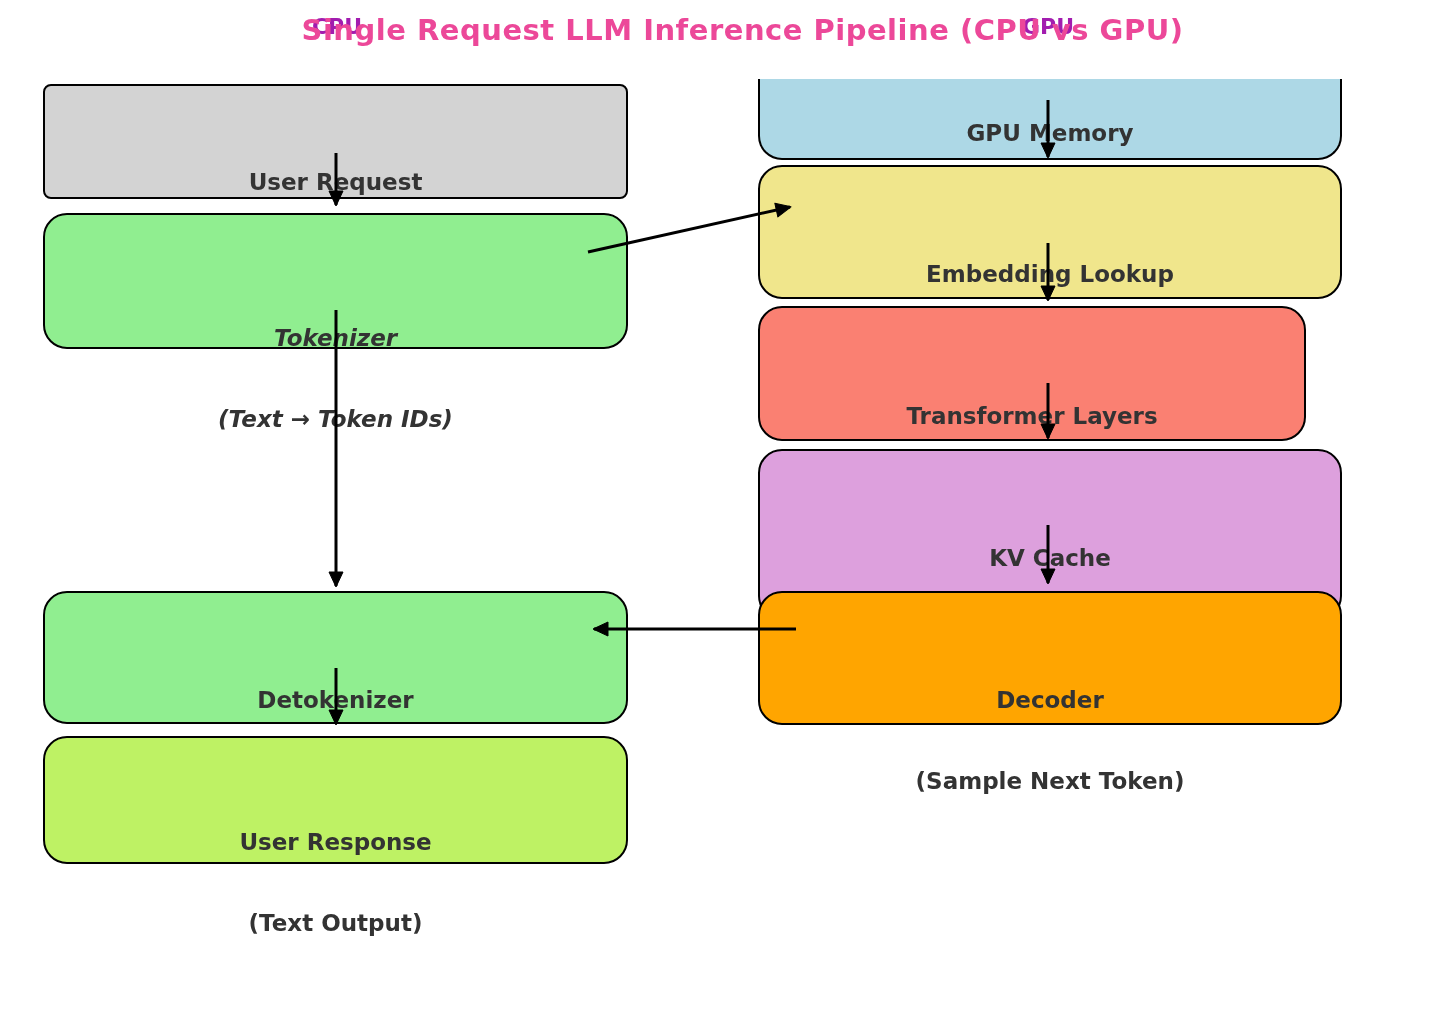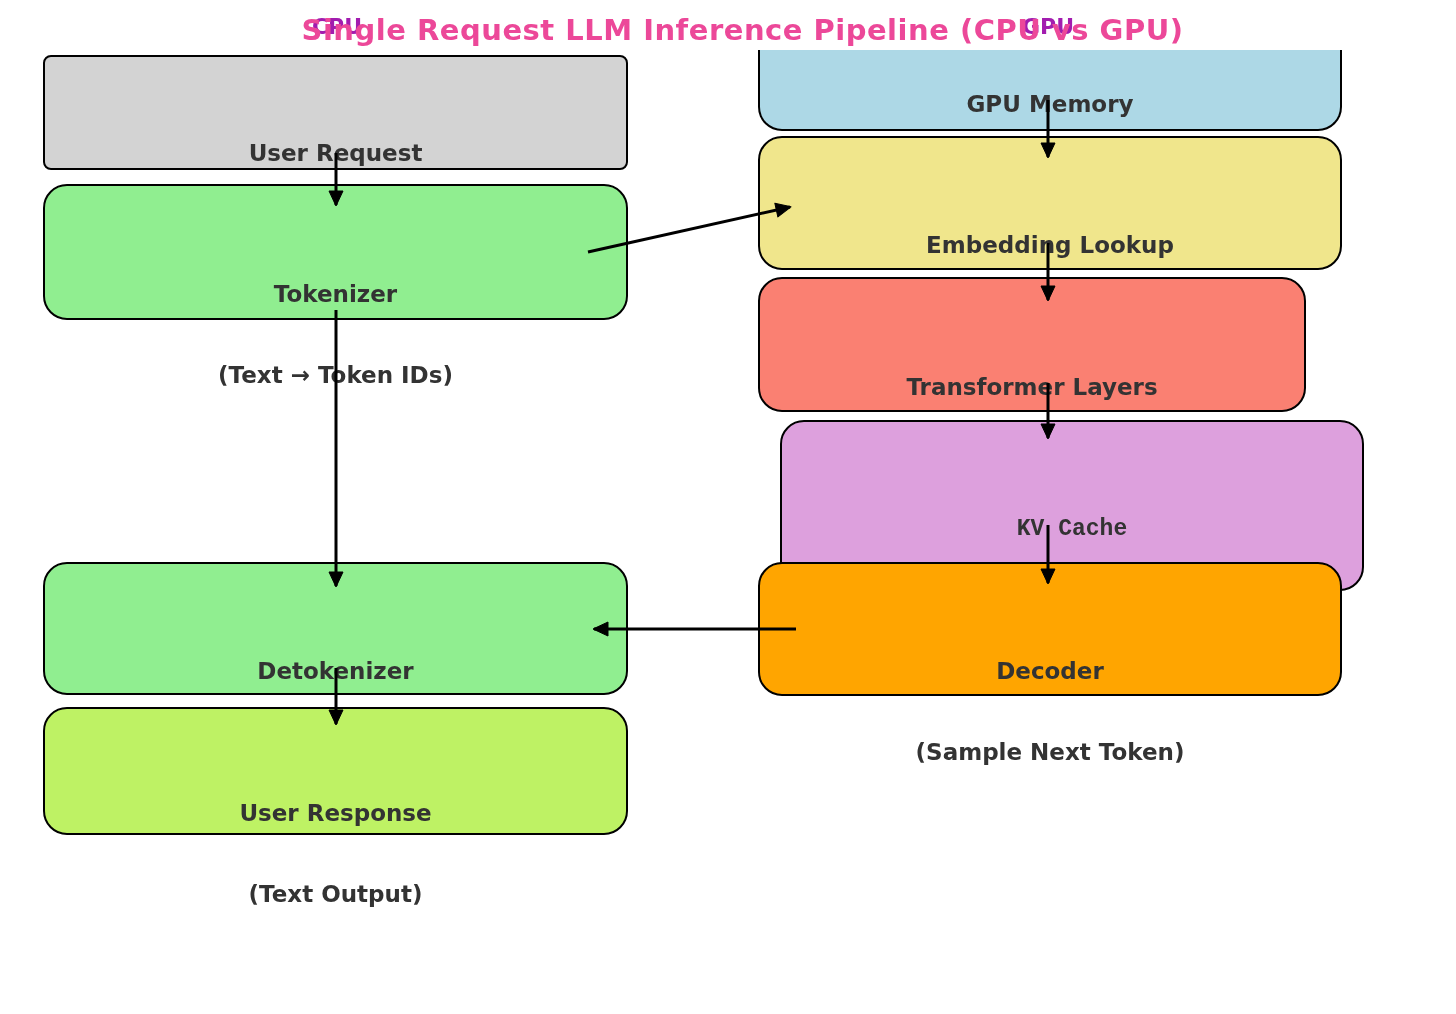--- a/index.html
+++ b/index.html
@@ -10,21 +10,21 @@
   .title{
     position:absolute;left:0;right:0;top:13px;text-align:center;
     font-size:29px;font-weight:bold;color:#ec4899;letter-spacing:0.5px;padding-left:29px;
   }
   .col-label{
     position:absolute;top:14px;transform:translateX(-50%);
     font-size:22px;font-weight:bold;color:#a21caf;
   }
   .box{
     position:absolute;border:2.5px solid #000;border-radius:24px;
-    box-sizing:border-box;overflow:visible;
+    box-sizing:border-box;overflow:visible;margin-top:29px;
   }
   .box.clip-top{border-top:none;border-radius:0 0 24px 24px;}
   .lbl{
     position:absolute;left:0;right:0;text-align:center;
     font-weight:bold;color:#333333;font-size:23px;line-height:27px;
     white-space:pre;
   }
   svg.arrows{position:absolute;left:0;top:0;pointer-events:none;}
   .arrow{stroke:#000;stroke-width:3;}
 </style>
@@ -39,21 +39,21 @@
   <div class="title">Single Request LLM Inference Pipeline (CPU vs GPU)</div>
 
   <div class="box" style="left: 43px; top: 55px; width: 585px; height: 115px; background: rgb(211, 211, 211); border-radius: 8px;">
     <div class="lbl" style="top:29px;">
       <div>User Request</div>
       <div>(Text Prompt)</div>
     </div>
   </div>
 
   <div class="box" style="left: 43px; top: 184px; width: 585px; height: 136px; background: rgb(144, 238, 144);">
-    <div class="lbl" style="top:41px;">
+    <div class="lbl" style="top:56px;font-style:italic;">
       <div>Tokenizer</div>
       <div>(Text → Token IDs)</div>
     </div>
   </div>
 
   <div class="box" style="left: 43px; top: 562px; width: 585px; height: 133px; background: rgb(144, 238, 144);">
     <div class="lbl" style="top:40px;">
       <div>Detokenizer</div>
       <div>(Token IDs → Text)</div>
     </div>
@@ -80,21 +80,21 @@
     </div>
   </div>
 
   <div class="box" style="left: 758px; top: 277px; width: 548px; height: 135px; background: rgb(250, 128, 114);">
     <div class="lbl" style="top:41px;">
       <div>Transformer Layers</div>
       <div>(Attention + Feedforward)</div>
     </div>
   </div>
 
-  <div class="box" style="left: 780px; top: 420px; width: 584px; height: 171px; background: rgb(221, 160, 221); font-family: Liberation Mono, monospace;">
+  <div class="box" style="left: 758px; top: 420px; width: 584px; height: 171px; background: rgb(221, 160, 221);">
     <div class="lbl" style="top:40px;">
       <div>KV Cache</div>
       <div>(Context Memory)</div>
     </div>
   </div>
 
   <div class="box" style="left: 758px; top: 562px; width: 584px; height: 134px; background: rgb(255, 165, 0);">
     <div class="lbl" style="top:40px;">
       <div>Decoder</div>
       <div>(Sample Next Token)</div>

